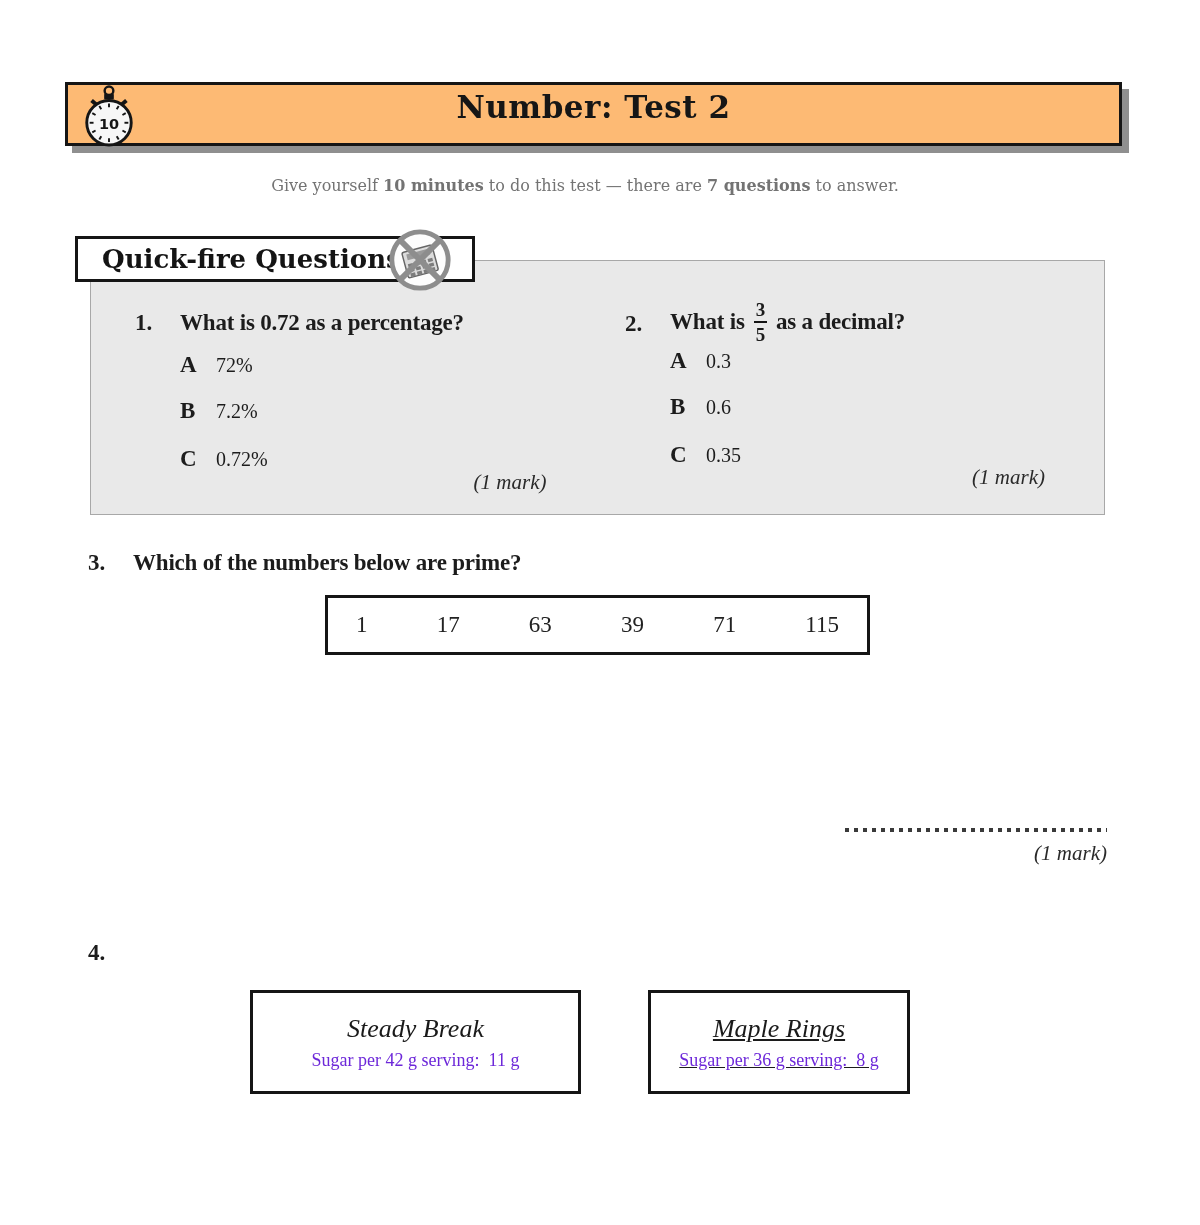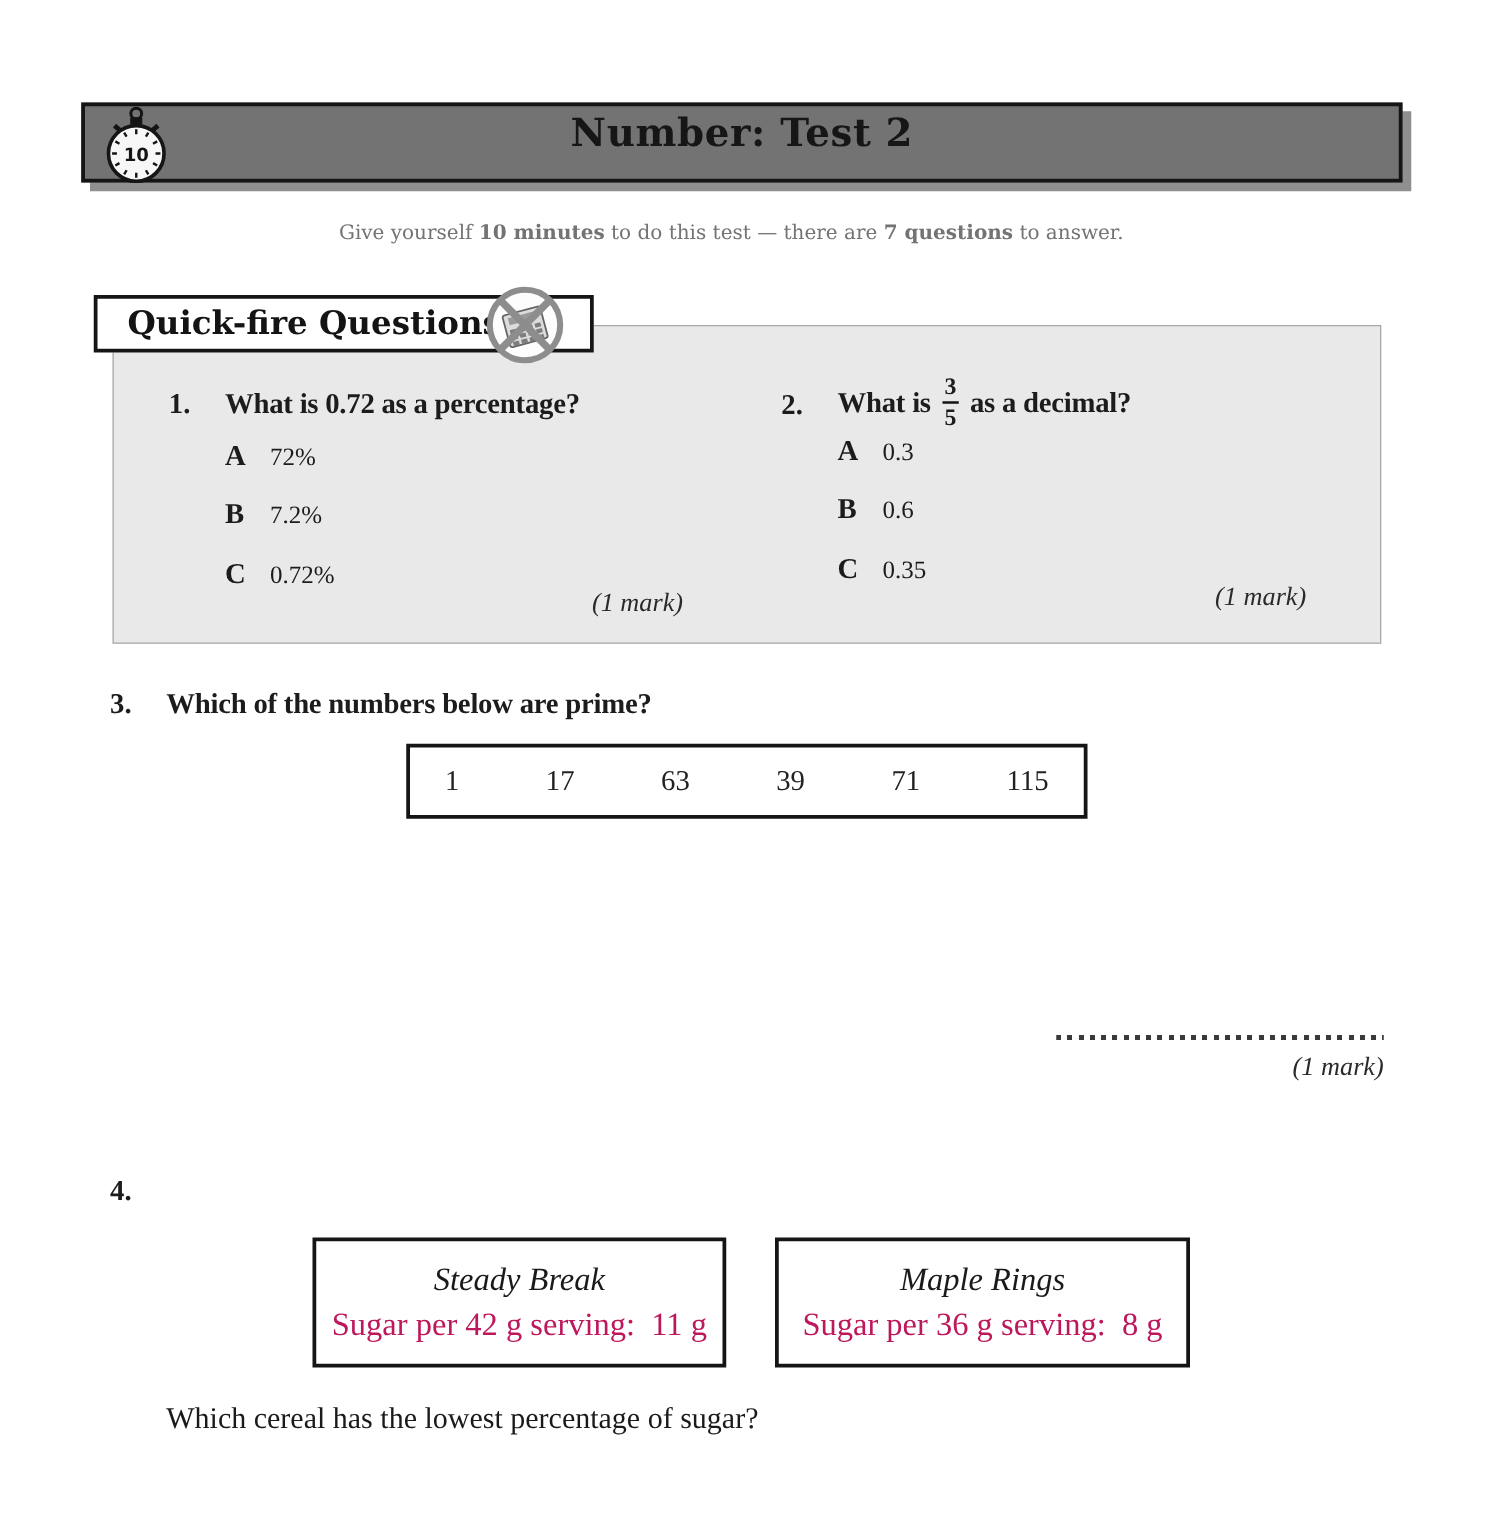--- a/index.html
+++ b/index.html
@@ -12,21 +12,21 @@
     font-family: "Liberation Serif", serif;
     color: #1c1c1c;
     overflow: hidden;
   }
 
   
   .header-bar {
     position: absolute;
     left: 65px; top: 82px;
     width: 1057px; height: 64px;
-    background: #737373;
+    background: #fdba74;
     border: 3px solid #151515;
     box-shadow: 7px 7px 0 #8f8f8f;
   }
   .timer-icon {
     position: absolute;
     left: 12px; top: -2px;
     width: 58px; height: 66px;
   }
   .header-title {
     position: absolute;
@@ -161,29 +161,29 @@
     height: 104px;
     background: #ffffff;
     border: 3px solid #151515;
     display: flex;
     flex-direction: column;
     align-items: center;
     justify-content: center;
     gap: 6px;
   }
   .cereal-box.left { left: 250px; width: 331px; }
-  .cereal-box.right { left: 620px; width: 332px; }
+  .cereal-box.right { left: 648px; width: 262px; text-decoration: underline; }
   .cereal-name {
     font-style: italic;
     font-size: 26px;
     color: #1a1a1a;
   }
   .cereal-detail {
-    font-size: 26px;
-    color: #be185d;
+    font-size: 18px;
+    color: #6d28d9;
     white-space: pre;
   }
   .followup {
     position: absolute;
     left: 133px; top: 1122px;
     font-size: 24px;
     color: #1a1a1a;
   }
 </style>
 </head>
@@ -309,15 +309,14 @@
 
   <div class="cereal-box left">
     <span class="cereal-name">Steady Break</span>
     <span class="cereal-detail">Sugar per 42 g serving:  11 g</span>
   </div>
   <div class="cereal-box right">
     <span class="cereal-name">Maple Rings</span>
     <span class="cereal-detail">Sugar per 36 g serving:  8 g</span>
   </div>
 
-  <p class="followup">Which cereal has the lowest percentage of sugar?</p>
 
 </div>
 
 </body></html>

